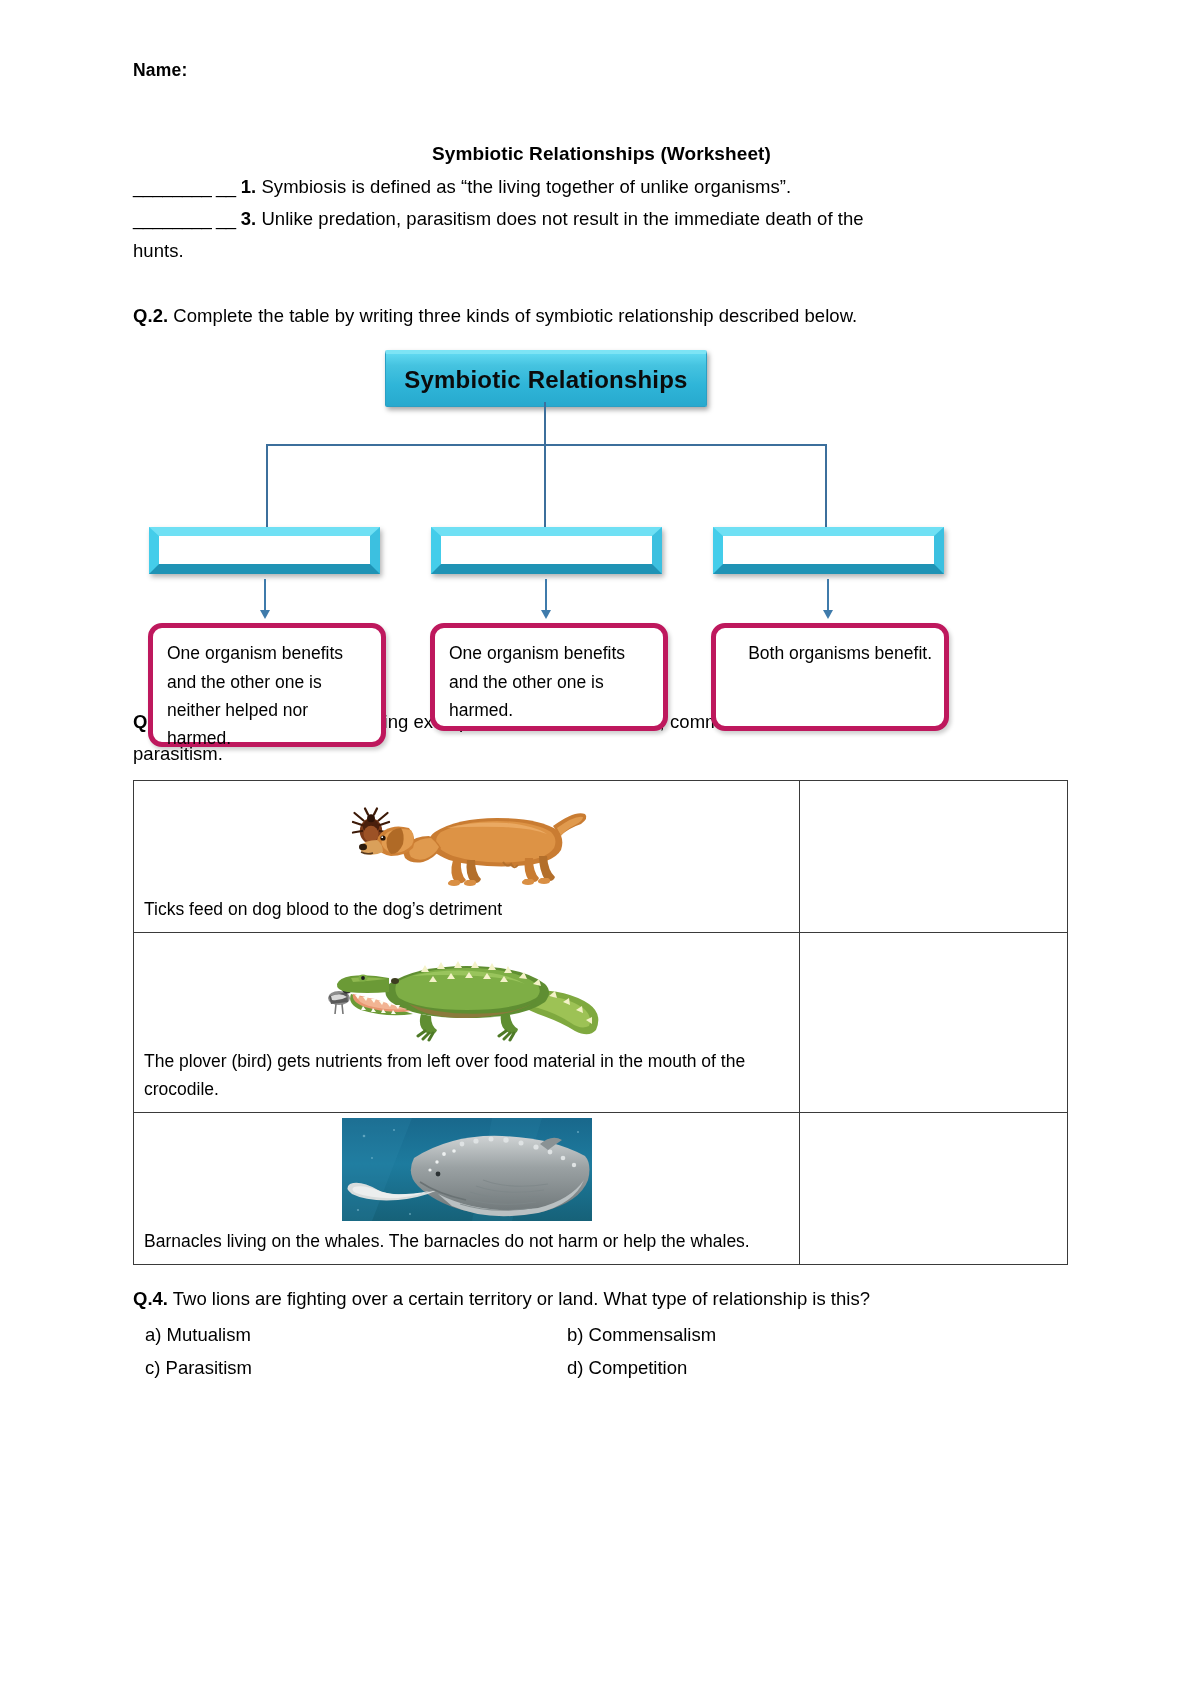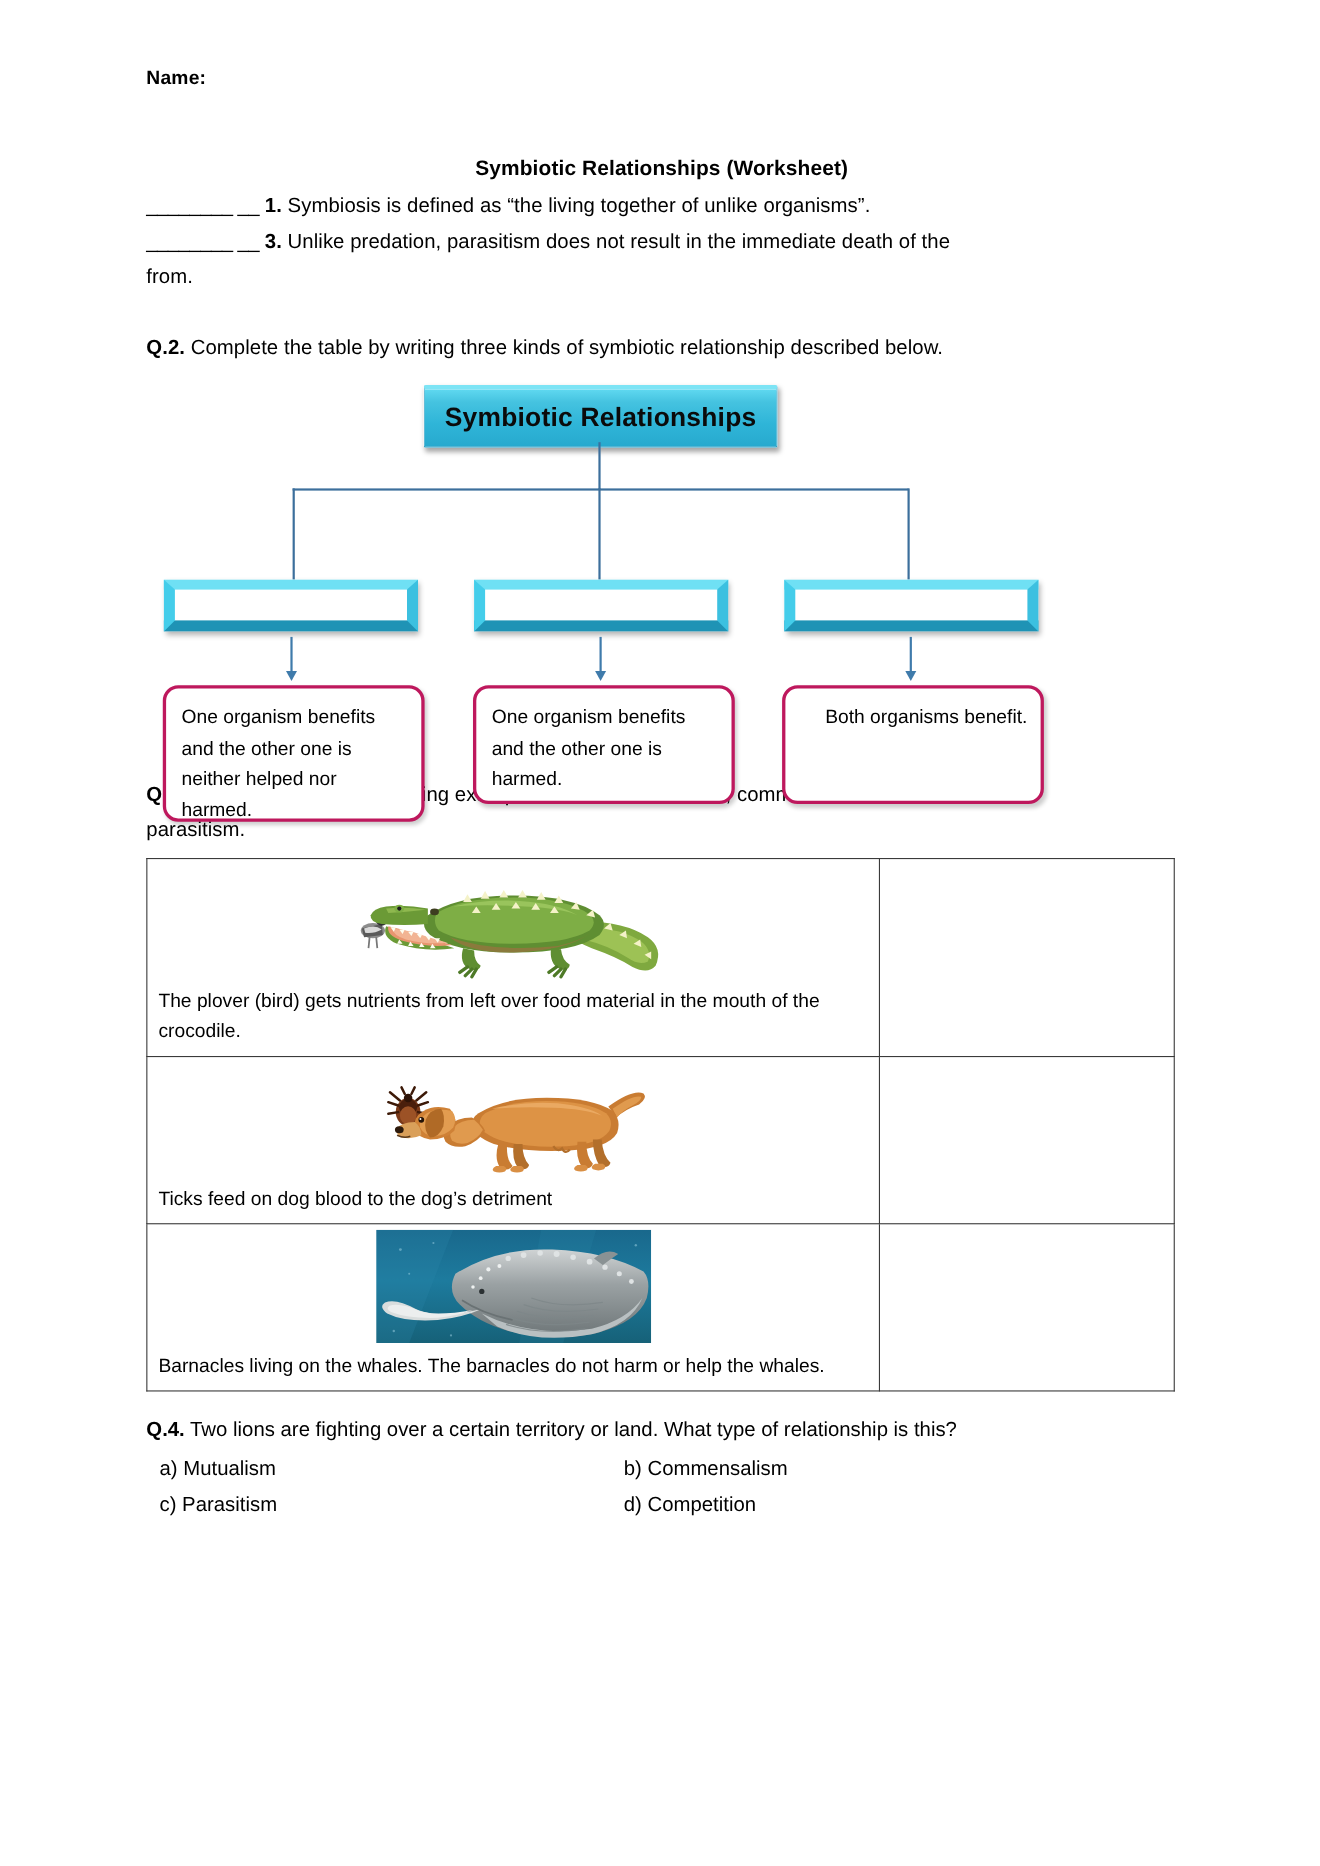--- a/index.html
+++ b/index.html
@@ -76,21 +76,21 @@
     content:"";position:absolute;left:-4px;top:31px;
     border-left:5px solid transparent;border-right:5px solid transparent;
     border-top:9px solid #3f7bab;
   }
   .a1{left:131px;}
   .a2{left:412px;}
   .a3{left:694px;}
 
   .desc{
     position:absolute;top:277px;width:238px;
-    border:3px solid #be185d;border-radius:14px;
+    border:5px solid #be185d;border-radius:14px;
     background:#fff;
     box-sizing:border-box;
     padding:11px 12px 10px 14px;
     font-size:17.5px;line-height:1.62;
     box-shadow:2px 3px 4px rgba(0,0,0,0.2);
   }
   .d1{left:15px;height:124px;}
   .d2{left:297px;height:108px;}
   .d3{left:578px;height:108px;text-align:right;}
 
@@ -136,21 +136,21 @@
   <div class="qline">
     <span class="blank">________ __</span>
     <span class="b">1.</span><span> Symbiosis is defined as “the living together of unlike organisms”.</span>
   </div>
 
 
   <div class="qline">
     <span class="blank">________ __</span>
     <span class="b">3.</span><span> Unlike predation, parasitism does not result in the immediate death of the</span>
   </div>
-  <div class="qline">from.</div>
+  <div class="qline">hunts.</div>
 
   <div class="spacer-md"></div>
 
   <div class="qline">
     <span class="qlabel">Q.2.</span><span> Complete the table by writing three kinds of symbiotic relationship described below.</span>
   </div>
 
   <div class="chart">
 
     <div class="node-top">
@@ -180,20 +180,86 @@
     <span class="qlabel">Q.3.</span><span> Identify each of the following examples as either mutualism, commensalism, and</span>
   </div>
   <div class="qline">parasitism.</div>
 
   <table class="ex">
     <colgroup>
         <col class="col-a">
         <col class="col-b">
       </colgroup>
     <tbody>
+      <tr>
+        <td>
+          <div class="imgwrap">
+            <svg class="art" width="300" height="100" viewBox="0 0 300 100">
+
+              <g transform="translate(36,22) scale(1.5)">
+                <ellipse cx="12" cy="14" rx="7.5" ry="8.5" fill="#7b3a19"></ellipse>
+                <ellipse cx="12" cy="11" rx="5.5" ry="5" fill="#4a1f0c"></ellipse>
+                <ellipse cx="12" cy="16" rx="5" ry="5.5" fill="#9c5226"></ellipse>
+                <circle cx="12" cy="5.5" r="2.6" fill="#2e1307"></circle>
+                <g stroke="#3d1a08" stroke-width="1.5" stroke-linecap="round" fill="none">
+                  <path d="M7 7 L1 2"></path>
+                    <path d="M6 10 L0 8"></path>
+                    <path d="M6 14 L0 15"></path>
+                  <path d="M17 7 L23 2"></path>
+                    <path d="M18 10 L24 8"></path>
+                    <path d="M18 14 L24 15"></path>
+                  <path d="M10 3 L8 -1"></path>
+                    <path d="M14 3 L16 -1"></path>
+                </g>
+              </g>
+
+              <g>
+
+                <path d="M236 38 Q258 22 268 26 Q272 30 264 36 Q252 40 243 48 Z" fill="#c97c32"></path>
+                <path d="M240 40 Q258 27 266 29 Q266 33 258 37 Q248 42 244 48 Z" fill="#e09a4e"></path>
+
+                <path d="M118 44 Q140 30 180 30 Q222 30 240 42 Q248 50 244 62 Q236 76 200 78 Q160 80 132 72 Q112 64 112 54 Q112 48 118 44 Z" fill="#c97c32"></path>
+                <path d="M124 44 Q146 33 180 33 Q216 33 234 44 Q241 51 237 60 Q229 72 198 74 Q162 76 136 68 Q119 61 119 54 Q119 48 124 44 Z" fill="#dd9345"></path>
+                <path d="M130 40 Q158 33 190 35 Q218 38 230 46 Q214 40 186 39 Q154 38 130 40 Z" fill="#eaa962"></path>
+
+                <path d="M112 48 Q98 48 90 56 Q84 62 88 70 Q94 76 106 74 Q118 70 124 60 Q120 52 112 48 Z" fill="#c97c32"></path>
+                <path d="M114 50 Q102 50 95 57 Q90 63 94 69 Q100 73 108 71 Q118 67 122 59 Q118 53 114 50 Z" fill="#e09a4e"></path>
+
+                <path d="M92 40 Q78 36 68 42 Q58 48 60 58 Q62 66 74 68 Q88 68 96 60 Q100 50 92 40 Z" fill="#cf8136"></path>
+                <path d="M94 42 Q80 39 71 44 Q63 50 65 57 Q68 64 78 65 Q89 64 95 57 Q99 49 94 42 Z" fill="#e29c50"></path>
+
+                <path d="M60 52 Q48 52 44 58 Q42 63 48 66 Q58 68 66 64 Q66 56 60 52 Z" fill="#daa05a"></path>
+                <ellipse cx="46" cy="59" rx="4" ry="3.2" fill="#2c1a0c"></ellipse>
+                <path d="M44 64 Q50 67 56 65" stroke="#5a3a1c" stroke-width="1.4" fill="none"></path>
+
+                <path d="M84 40 Q74 40 70 50 Q68 60 74 66 Q82 66 86 56 Q88 46 84 40 Z" fill="#b06a26"></path>
+
+                <circle cx="66" cy="50" r="2.6" fill="#241206"></circle>
+                <circle cx="65.2" cy="49.2" r="0.9" fill="#fff"></circle>
+
+                <path d="M136 72 Q132 86 138 94 Q146 97 149 92 Q143 86 144 72 Z" fill="#c97c32"></path>
+                <path d="M150 72 Q148 86 154 94 Q162 97 164 91 Q158 85 158 72 Z" fill="#b36f2b"></path>
+                <path d="M208 70 Q206 84 212 93 Q220 96 222 90 Q216 84 216 70 Z" fill="#c97c32"></path>
+                <path d="M222 68 Q222 82 228 92 Q236 95 238 89 Q231 83 230 68 Z" fill="#b36f2b"></path>
+                <path d="M134 92 q-5 3 -2 5 q5 2 10 0 q3 -3 -1 -5 z" fill="#d98f44"></path>
+                <path d="M150 92 q-5 3 -2 5 q5 2 10 0 q3 -3 -1 -5 z" fill="#d98f44"></path>
+                <path d="M208 91 q-5 3 -2 5 q5 2 10 0 q3 -3 -1 -5 z" fill="#d98f44"></path>
+                <path d="M224 90 q-5 3 -2 5 q5 2 10 0 q3 -3 -1 -5 z" fill="#d98f44"></path>
+
+                <path d="M186 74 q4 6 8 2 q3 6 7 1" stroke="#b36f2b" stroke-width="2" fill="none"></path>
+              </g>
+            </svg>
+          </div>
+          <div class="cap">Ticks feed on dog blood to the dog’s detriment</div>
+        </td>
+        <td>
+          <div class="ansbox"></div>
+        </td>
+      </tr>
+
       <tr>
         <td>
           <div class="imgwrap">
             <svg class="art" width="300" height="104" viewBox="0 0 300 104">
 
               <g>
                 <ellipse cx="22" cy="60" rx="11" ry="7" fill="#8d8d8d"></ellipse>
                 <path d="M12 58 L30 54 L31 64 L14 66 Z" fill="#5a5a5a"></path>
                 <circle cx="30" cy="50" r="5.5" fill="#2e2e2e"></circle>
                 <path d="M34 49 L42 50 L34 52 Z" fill="#3a3a3a"></path>
@@ -267,86 +333,20 @@
           <div class="cap">The plover (bird) gets nutrients from left over food material in the mouth of the crocodile.</div>
         </td>
         <td>
           <div class="ansbox"></div>
         </td>
       </tr>
 
       <tr>
         <td>
           <div class="imgwrap">
-            <svg class="art" width="300" height="100" viewBox="0 0 300 100">
-
-              <g transform="translate(36,22) scale(1.5)">
-                <ellipse cx="12" cy="14" rx="7.5" ry="8.5" fill="#7b3a19"></ellipse>
-                <ellipse cx="12" cy="11" rx="5.5" ry="5" fill="#4a1f0c"></ellipse>
-                <ellipse cx="12" cy="16" rx="5" ry="5.5" fill="#9c5226"></ellipse>
-                <circle cx="12" cy="5.5" r="2.6" fill="#2e1307"></circle>
-                <g stroke="#3d1a08" stroke-width="1.5" stroke-linecap="round" fill="none">
-                  <path d="M7 7 L1 2"></path>
-                    <path d="M6 10 L0 8"></path>
-                    <path d="M6 14 L0 15"></path>
-                  <path d="M17 7 L23 2"></path>
-                    <path d="M18 10 L24 8"></path>
-                    <path d="M18 14 L24 15"></path>
-                  <path d="M10 3 L8 -1"></path>
-                    <path d="M14 3 L16 -1"></path>
-                </g>
-              </g>
-
-              <g>
-
-                <path d="M236 38 Q258 22 268 26 Q272 30 264 36 Q252 40 243 48 Z" fill="#c97c32"></path>
-                <path d="M240 40 Q258 27 266 29 Q266 33 258 37 Q248 42 244 48 Z" fill="#e09a4e"></path>
-
-                <path d="M118 44 Q140 30 180 30 Q222 30 240 42 Q248 50 244 62 Q236 76 200 78 Q160 80 132 72 Q112 64 112 54 Q112 48 118 44 Z" fill="#c97c32"></path>
-                <path d="M124 44 Q146 33 180 33 Q216 33 234 44 Q241 51 237 60 Q229 72 198 74 Q162 76 136 68 Q119 61 119 54 Q119 48 124 44 Z" fill="#dd9345"></path>
-                <path d="M130 40 Q158 33 190 35 Q218 38 230 46 Q214 40 186 39 Q154 38 130 40 Z" fill="#eaa962"></path>
-
-                <path d="M112 48 Q98 48 90 56 Q84 62 88 70 Q94 76 106 74 Q118 70 124 60 Q120 52 112 48 Z" fill="#c97c32"></path>
-                <path d="M114 50 Q102 50 95 57 Q90 63 94 69 Q100 73 108 71 Q118 67 122 59 Q118 53 114 50 Z" fill="#e09a4e"></path>
-
-                <path d="M92 40 Q78 36 68 42 Q58 48 60 58 Q62 66 74 68 Q88 68 96 60 Q100 50 92 40 Z" fill="#cf8136"></path>
-                <path d="M94 42 Q80 39 71 44 Q63 50 65 57 Q68 64 78 65 Q89 64 95 57 Q99 49 94 42 Z" fill="#e29c50"></path>
-
-                <path d="M60 52 Q48 52 44 58 Q42 63 48 66 Q58 68 66 64 Q66 56 60 52 Z" fill="#daa05a"></path>
-                <ellipse cx="46" cy="59" rx="4" ry="3.2" fill="#2c1a0c"></ellipse>
-                <path d="M44 64 Q50 67 56 65" stroke="#5a3a1c" stroke-width="1.4" fill="none"></path>
-
-                <path d="M84 40 Q74 40 70 50 Q68 60 74 66 Q82 66 86 56 Q88 46 84 40 Z" fill="#b06a26"></path>
-
-                <circle cx="66" cy="50" r="2.6" fill="#241206"></circle>
-                <circle cx="65.2" cy="49.2" r="0.9" fill="#fff"></circle>
-
-                <path d="M136 72 Q132 86 138 94 Q146 97 149 92 Q143 86 144 72 Z" fill="#c97c32"></path>
-                <path d="M150 72 Q148 86 154 94 Q162 97 164 91 Q158 85 158 72 Z" fill="#b36f2b"></path>
-                <path d="M208 70 Q206 84 212 93 Q220 96 222 90 Q216 84 216 70 Z" fill="#c97c32"></path>
-                <path d="M222 68 Q222 82 228 92 Q236 95 238 89 Q231 83 230 68 Z" fill="#b36f2b"></path>
-                <path d="M134 92 q-5 3 -2 5 q5 2 10 0 q3 -3 -1 -5 z" fill="#d98f44"></path>
-                <path d="M150 92 q-5 3 -2 5 q5 2 10 0 q3 -3 -1 -5 z" fill="#d98f44"></path>
-                <path d="M208 91 q-5 3 -2 5 q5 2 10 0 q3 -3 -1 -5 z" fill="#d98f44"></path>
-                <path d="M224 90 q-5 3 -2 5 q5 2 10 0 q3 -3 -1 -5 z" fill="#d98f44"></path>
-
-                <path d="M186 74 q4 6 8 2 q3 6 7 1" stroke="#b36f2b" stroke-width="2" fill="none"></path>
-              </g>
-            </svg>
-          </div>
-          <div class="cap">Ticks feed on dog blood to the dog’s detriment</div>
-        </td>
-        <td>
-          <div class="ansbox"></div>
-        </td>
-      </tr>
-
-      <tr>
-        <td>
-          <div class="imgwrap">
             <svg class="art" width="250" height="103" viewBox="0 0 250 103">
               <defs>
                 <linearGradient id="ocean" x1="0" y1="0" x2="0" y2="1">
                   <stop offset="0%" stop-color="#19688c"></stop>
                   <stop offset="45%" stop-color="#1d7b9e"></stop>
                   <stop offset="100%" stop-color="#166178"></stop>
                 </linearGradient>
                 <linearGradient id="whalebody" x1="0" y1="0" x2="0" y2="1">
                   <stop offset="0%" stop-color="#cfd3d4"></stop>
                   <stop offset="40%" stop-color="#9aa1a3"></stop>

